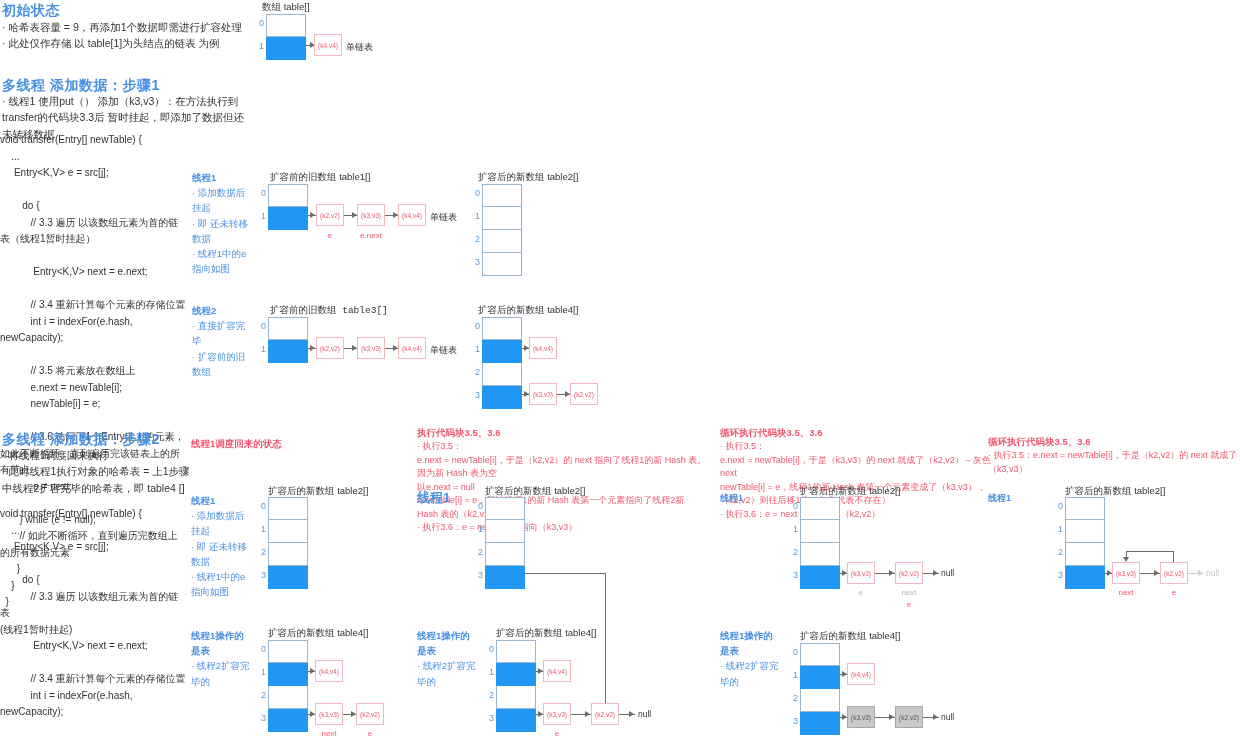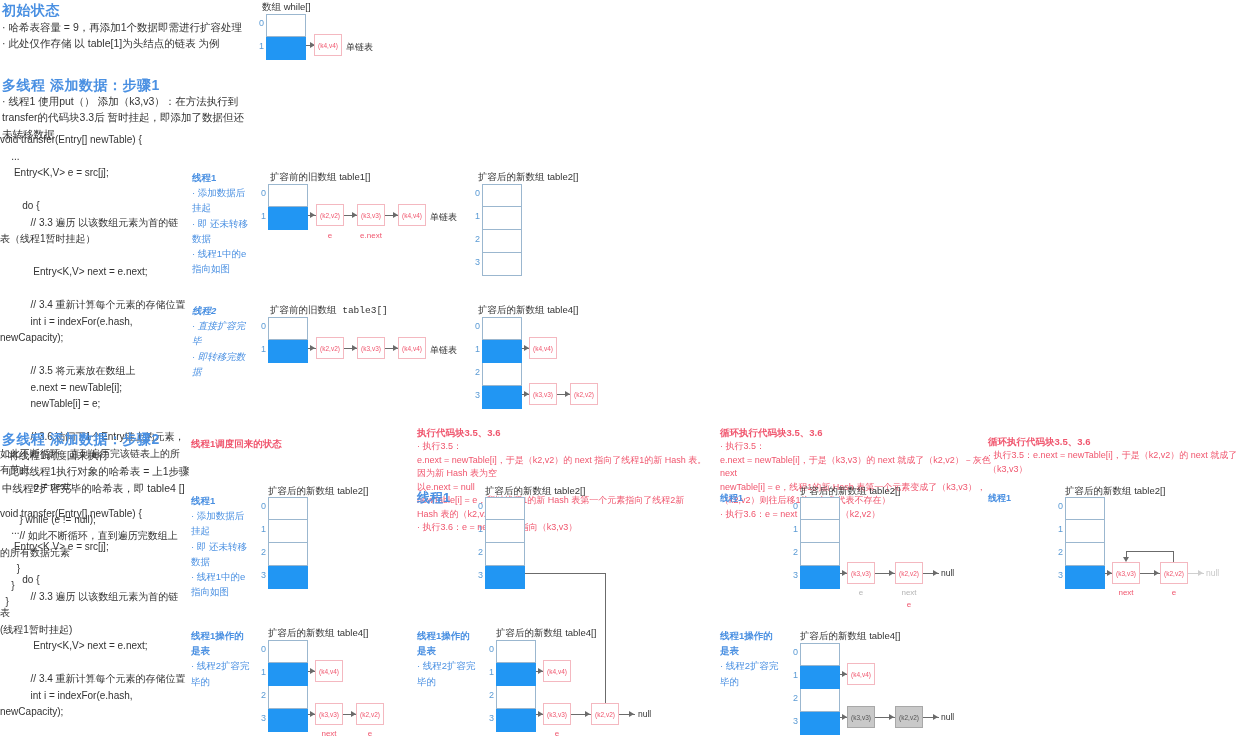--- a/index.html
+++ b/index.html
@@ -47,21 +47,21 @@
 </style>
 </head>
 <body>
 
 <div class="abs h-title" style="left:2px;top:2px;">初始状态</div>
 <div class="abs bullets" style="left:2px;top:19px;width:250px;">
   <div>· 哈希表容量 = 9，再添加1个数据即需进行扩容处理</div>
   <div>· 此处仅作存储 以 table[1]为头结点的链表 为例</div>
 </div>
 
-<div class="abs tbl-cap" style="left:262px;top:1px;">数组 while[]</div>
+<div class="abs tbl-cap" style="left:262px;top:1px;">数组 table[]</div>
 <div class="arr" style="left:266px;top:14px;">
   <div class="idx" style="top:4px;">0</div>
   <div class="cell first"></div>
   <div class="idx" style="top:27px;">1</div>
   <div class="cell fill"></div>
 </div>
 <div class="seg h" style="left:306px;top:45px;width:28px;"></div>
 <div class="ah" style="left:310px;top:41.5px;"></div>
 <div class="node" style="left:314px;top:34px;">(k4,v4)</div>
 <div class="chain-txt" style="left:346px;top:41px;">单链表</div>
@@ -127,24 +127,24 @@
   <div class="idx" style="top:4px;">0</div>
   <div class="cell first"></div>
   <div class="idx" style="top:27px;">1</div>
   <div class="cell"></div>
   <div class="idx" style="top:50px;">2</div>
   <div class="cell"></div>
   <div class="idx" style="top:73px;">3</div>
   <div class="cell"></div>
 </div>
 
-<div class="abs note-blue" style="left:192px;top:303px;width:62px;font-style:italic;">
+<div class="abs note-blue" style="left:192px;top:303px;width:62px;">
   <div class="nb-h">线程2</div>
   <div>· 直接扩容完毕</div>
-  <div>· 即转移完数据</div>
+  <div>· 扩容前的旧数组</div>
 </div>
 
 <div class="abs tbl-cap" style="left:270px;top:304px;font-family:Liberation Mono, monospace;">扩容前的旧数组 table3[]</div>
 <div class="arr" style="left:268px;top:317px;">
   <div class="idx" style="top:4px;">0</div>
   <div class="cell first"></div>
   <div class="idx" style="top:27px;">1</div>
   <div class="cell fill"></div>
 </div>
 <div class="seg h" style="left:308px;top:348px;width:8px;"></div>

